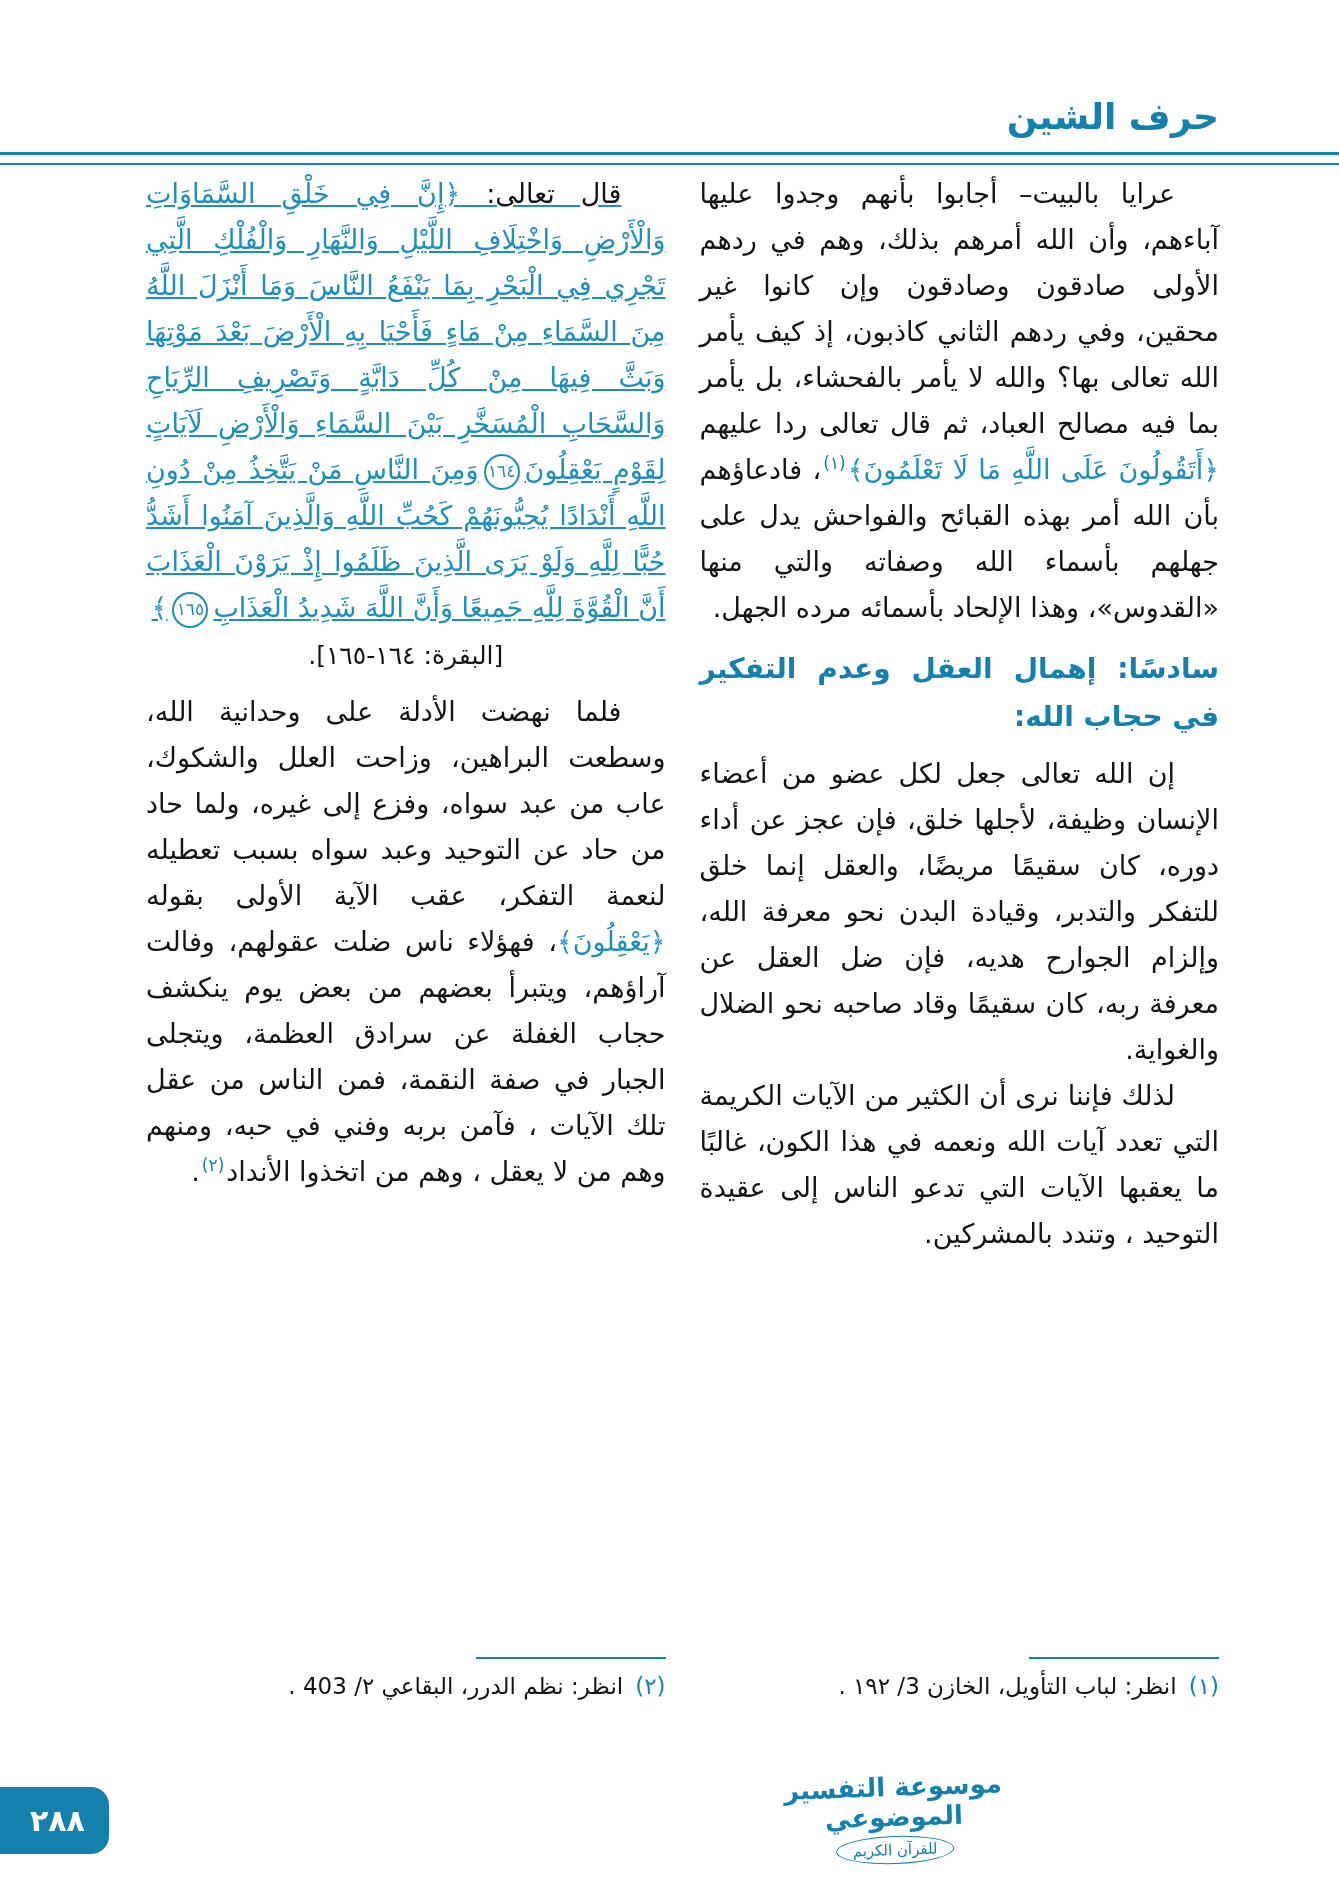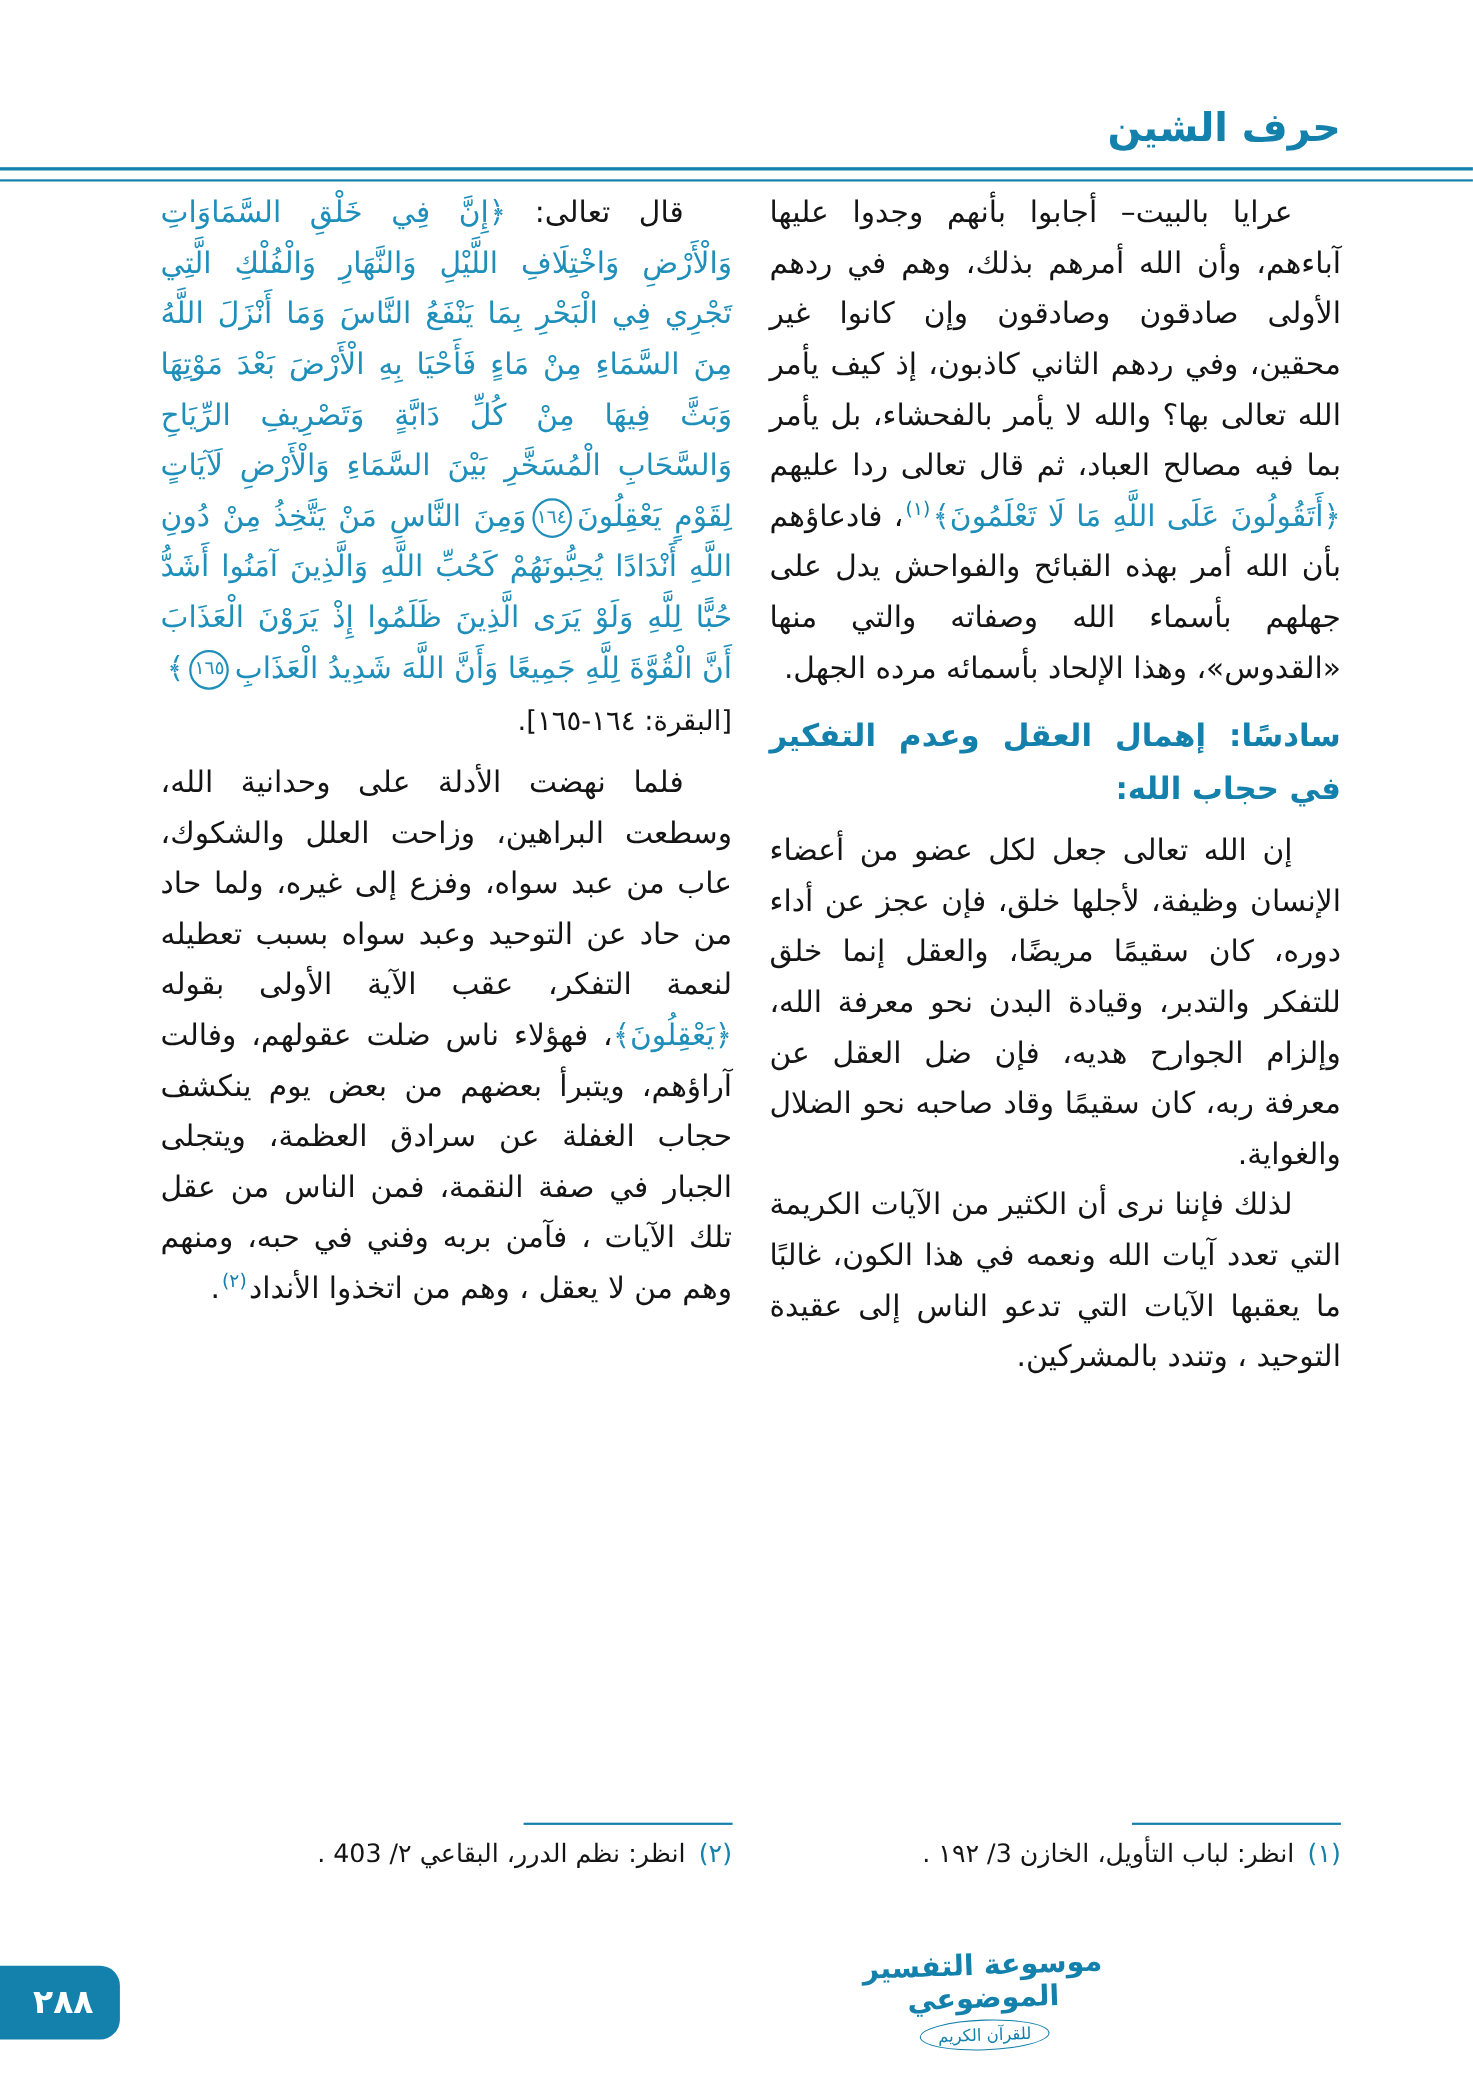--- a/index.html
+++ b/index.html
@@ -49,34 +49,34 @@
     align-items:flex-start;
   }
   .col{
     flex:1 1 0;
     text-align:justify;
     font-size:27px;
     line-height:46px;
   }
   .col p{margin:0;text-indent:44px;}
   .quran{color:var(--quran);}
-  .quran-block{color:var(--quran);}
+  .quran-block{color:var(--quran);text-decoration:underline;}
   .quran-block .black{color:var(--ink);}
   .sub-heading{
     color:var(--accent);
     font-weight:bold;
     font-size:28px;
     line-height:48px;
     margin:14px 0 10px 0;
     text-indent:0;
     text-align:justify;
   }
   .citation{
     font-size:25px;
-    text-align:right;
+    text-align:center;
     margin:2px 0 10px 0 !important;
     text-indent:0 !important;
   }
   .fn-ref{
     color:var(--accent);
     font-size:17px;
     vertical-align:super;
     line-height:0;
     padding:0 2px;
   }

